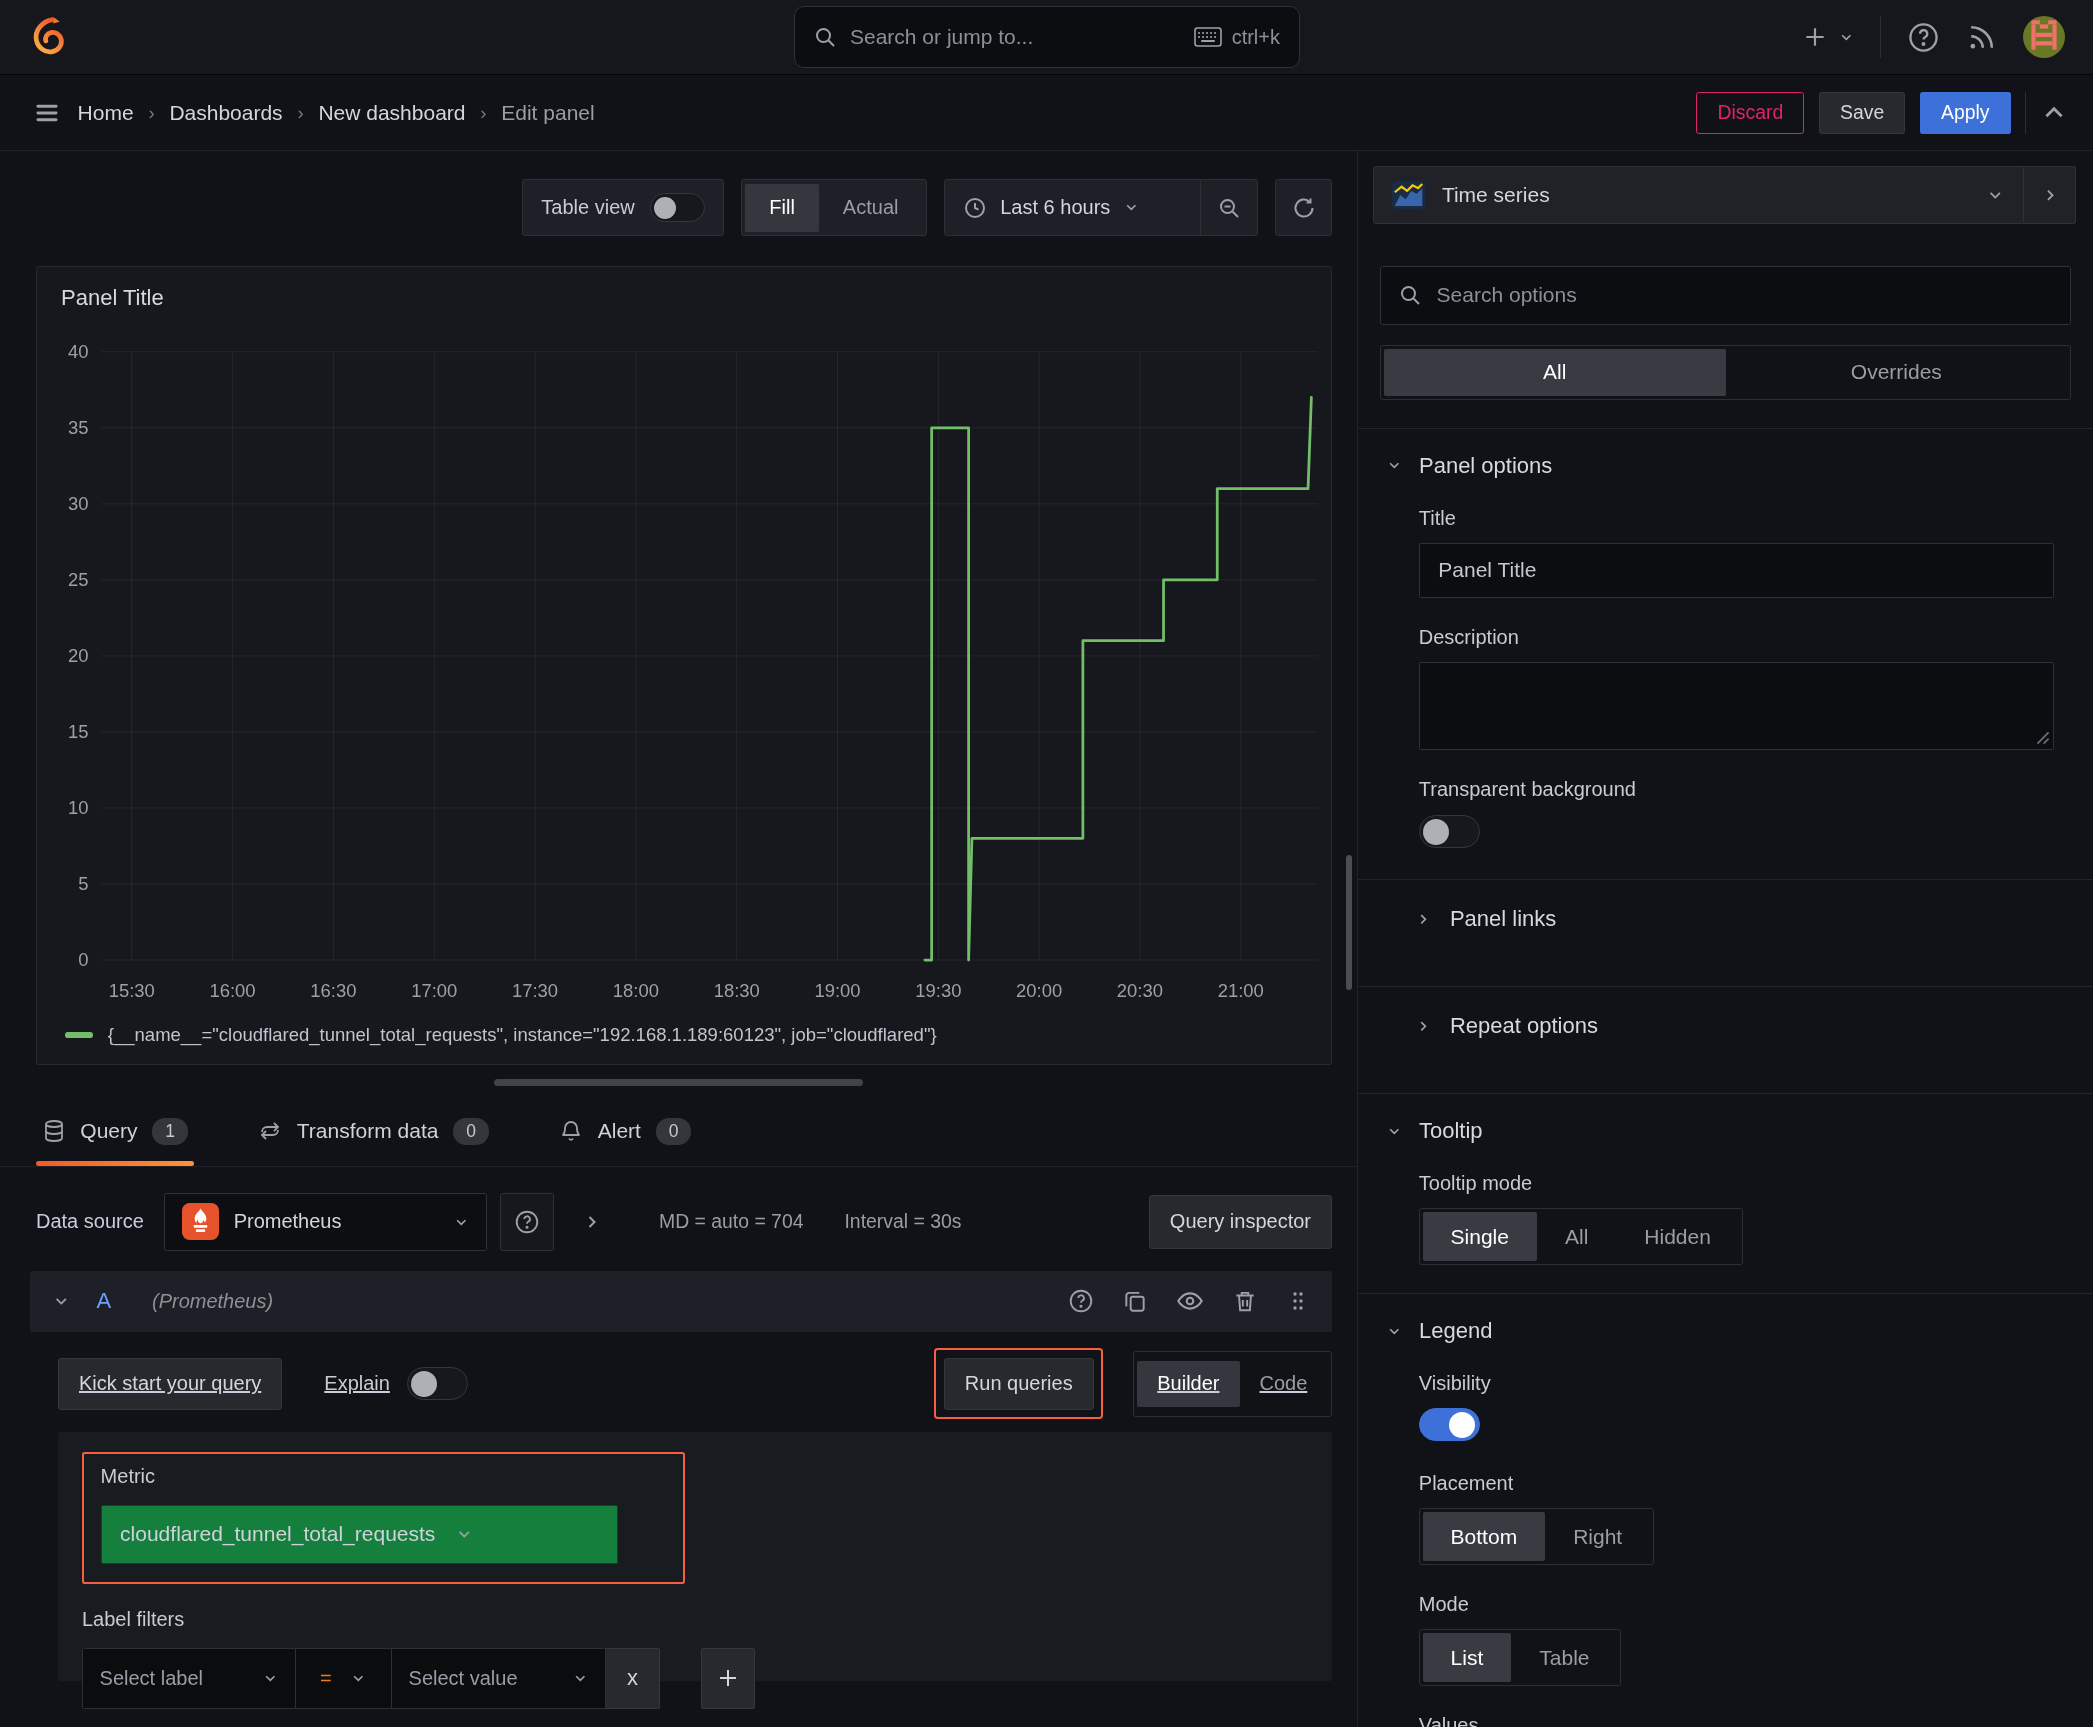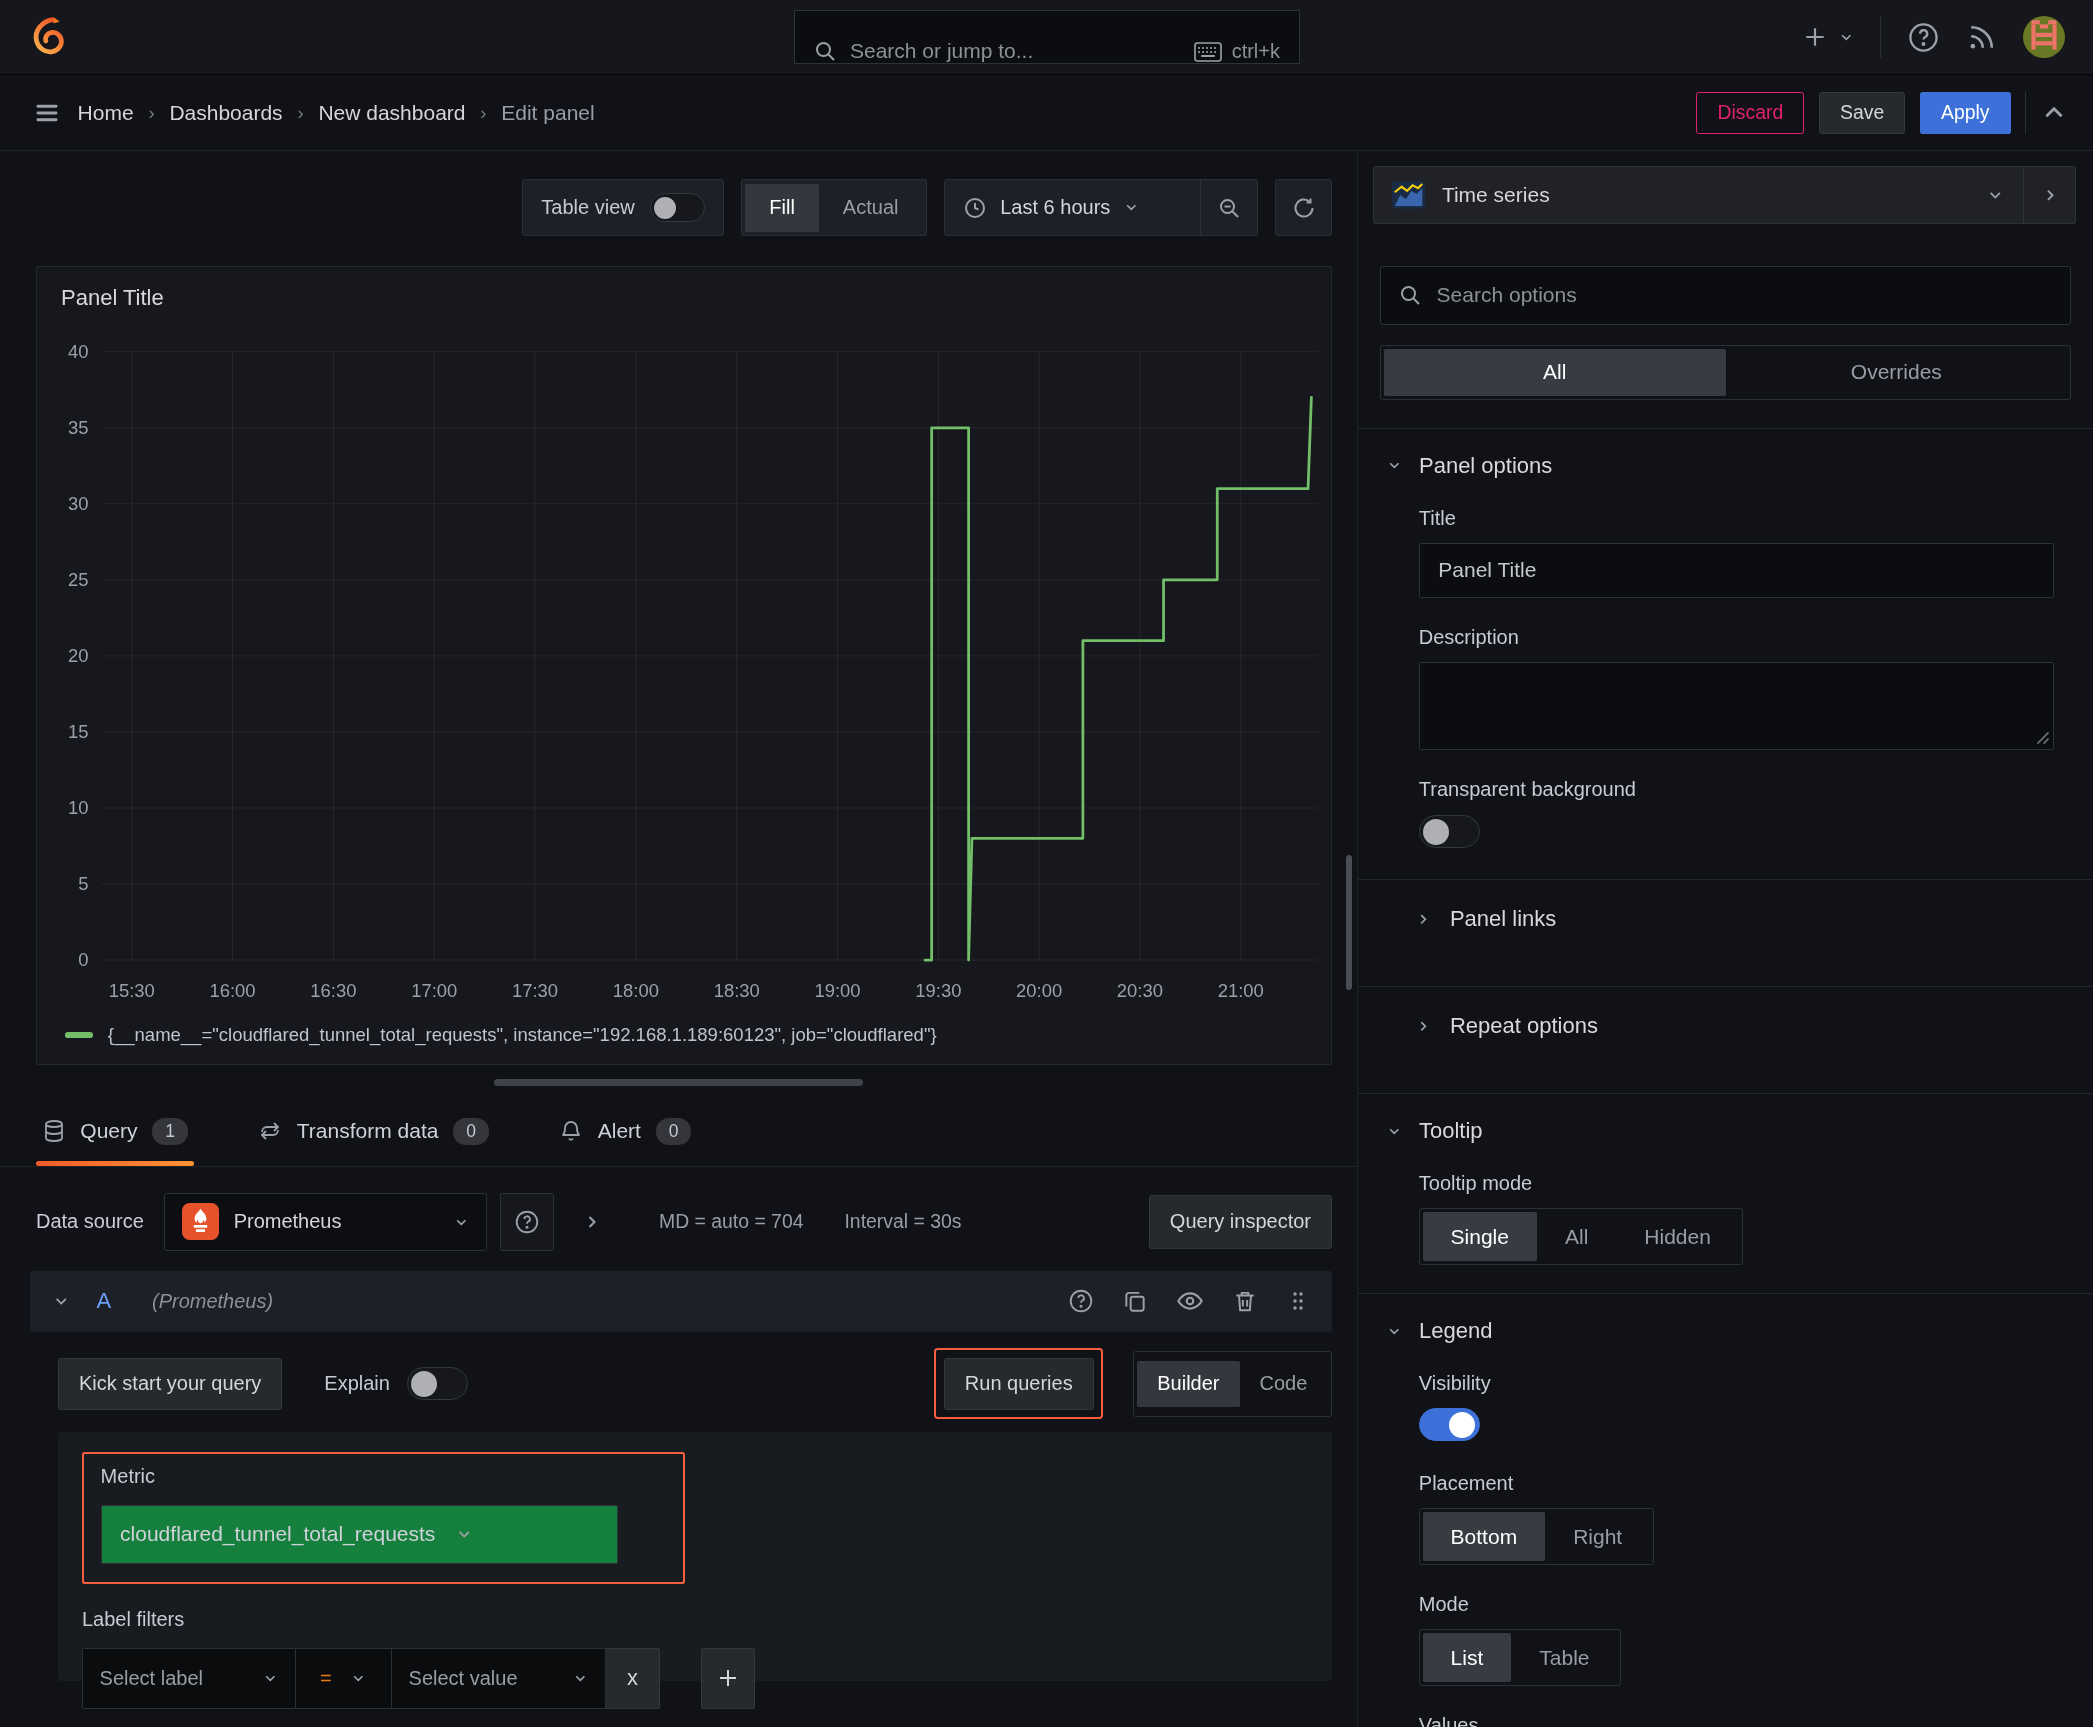--- a/index.html
+++ b/index.html
@@ -6,22 +6,22 @@
   html,body { width:2093px; height:1728px; overflow:hidden; background:#111217;
     font-family:"Liberation Sans", sans-serif; color:#ccccdc; }
   svg { display:block; }
   .icon { color:#9da0a8; flex:0 0 auto; }
 
   
   .topbar { height:75px; background:#15171c; border-bottom:0.9px solid #050507;
     display:flex; align-items:center; padding:0 28px; position:relative; }
   .logo { width:44px; height:44px; }
   .top-search { position:absolute; left:50%; top:50%; transform:translate(-50%,-50%);
-    width:506px; height:54px; background:#0c0d10; border:0.9px solid #2e3136; border-radius:0;
-    display:flex; align-items:flex-end; padding:0 18.5px; gap:13px; }
+    width:506px; height:62px; background:#0c0d10; border:0.9px solid #2e3136; border-radius:10px;
+    display:flex; align-items:center; padding:0 18.5px; gap:13px; }
   .top-search .ph { color:#8e9097; font-size:21px; flex:1; }
   .kbd-hint { display:flex; align-items:center; gap:9.2px; color:#8e9097; font-size:20px; }
   .top-right { margin-left:auto; display:flex; align-items:center; gap:26px; }
   .plus-group { display:flex; align-items:center; gap:9.2px; cursor:pointer; }
   .vdiv { width:0.9px; height:42px; background:#2c2f34; }
   .avatar { width:42px; height:42px; border-radius:50%; overflow:hidden; }
 
   
   .navbar { height:76px; background:#111217; border-bottom:0.9px solid #1f2226;
     display:flex; align-items:center; padding:0 26px 0 33px; gap:16.6px; }
@@ -102,21 +102,21 @@
     height:54px; font-size:20px; }
 
   
   .query-row-header { margin:20px 25px 0 30px; height:61px; background:#1d2026;
     border-radius:2.8px; display:flex; align-items:center; padding:0 22px; gap:26px; }
   .refid { color:#6e9fff; font-size:22px; font-weight:500; }
   .ds-hint { color:#8e9096; font-size:20px; font-style:italic; margin-left:14.8px; }
   .row-icons { margin-left:auto; display:flex; align-items:center; gap:28px; }
   .row-icons .icon { cursor:pointer; }
 
-  .query-actions { margin:16.6px 25px 0 58px; display:flex; align-items:center; }
+  .query-actions { margin:16.6px 25px 0 58px; display:flex; align-items:center;text-decoration:underline; }
   .btn-kickstart, .btn-run { background:#26292e; border:0.9px solid #34373c; color:#d5d6db;
     height:52px; font-size:20px; }
   .explain { display:flex; align-items:center; gap:16.6px; margin-left:42px; font-size:20px; color:#c9cbd3; }
   .run-wrap { margin-left:auto; border:2.8px solid #f55f3e; border-radius:3.7px; padding:7.4px; }
   .seg-builder { margin-left:29.5px; height:66px; background:#101216; border:0.9px solid #2c3035;
     border-radius:2.8px; display:flex; align-items:center; padding:3.7px; }
   .seg-builder .seg { padding:0 20px; height:46px; display:flex; align-items:center;
     font-size:20px; color:#9a9da5; border-radius:1.8px; cursor:pointer; }
   .seg-builder .seg.sel { background:#34373d; color:#fff; }
 

